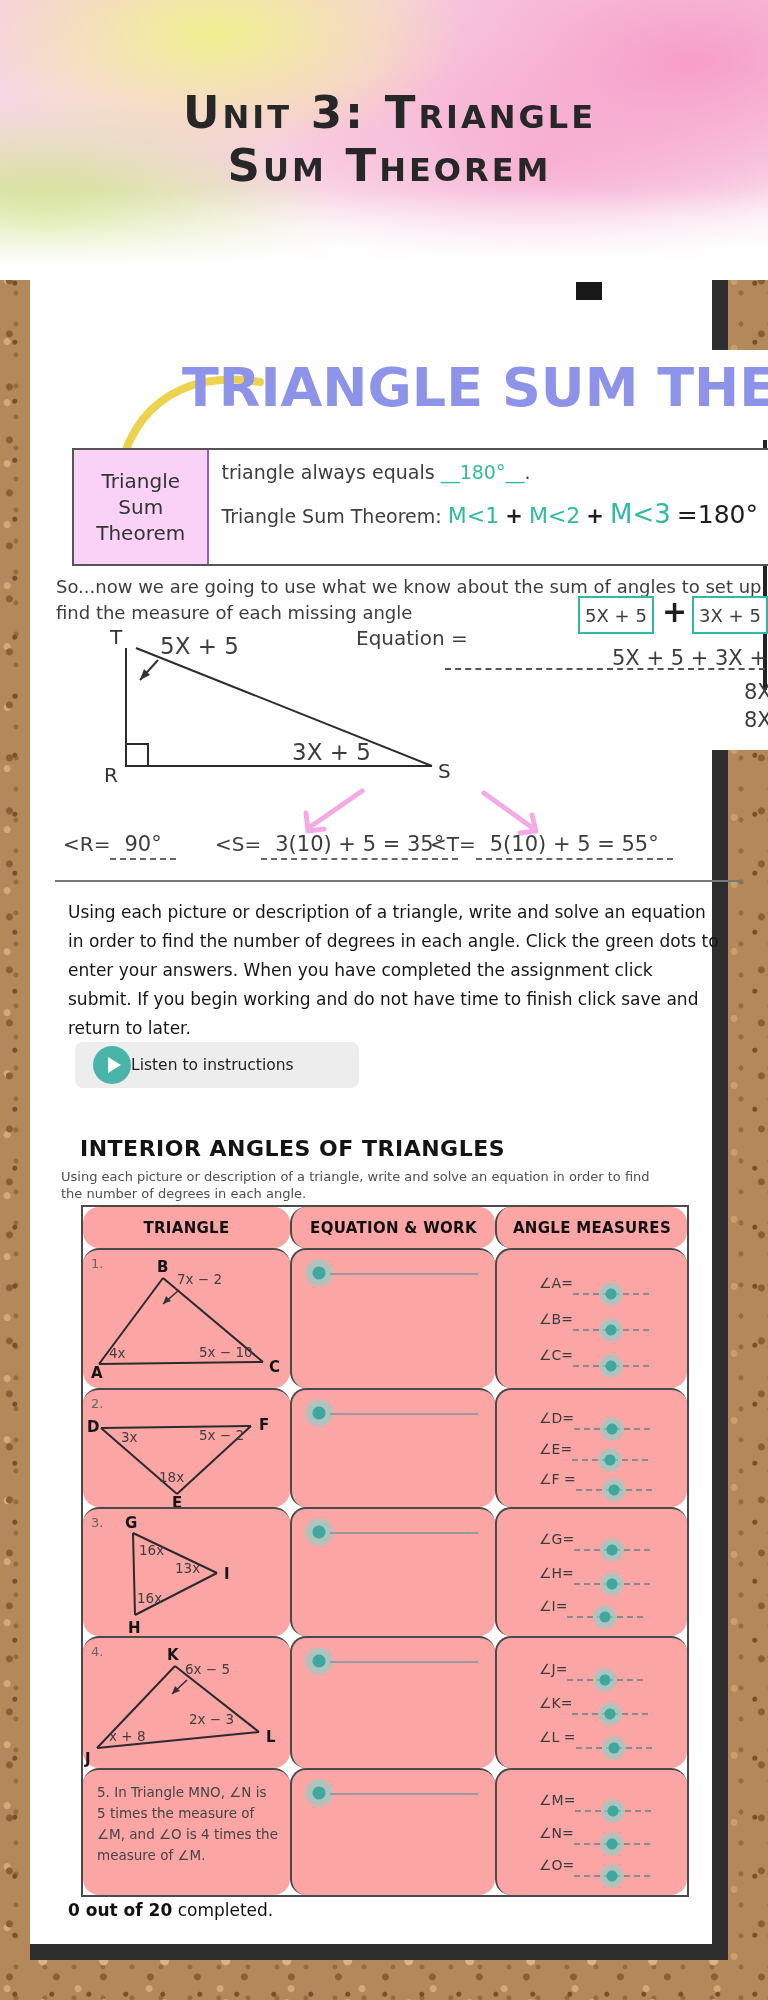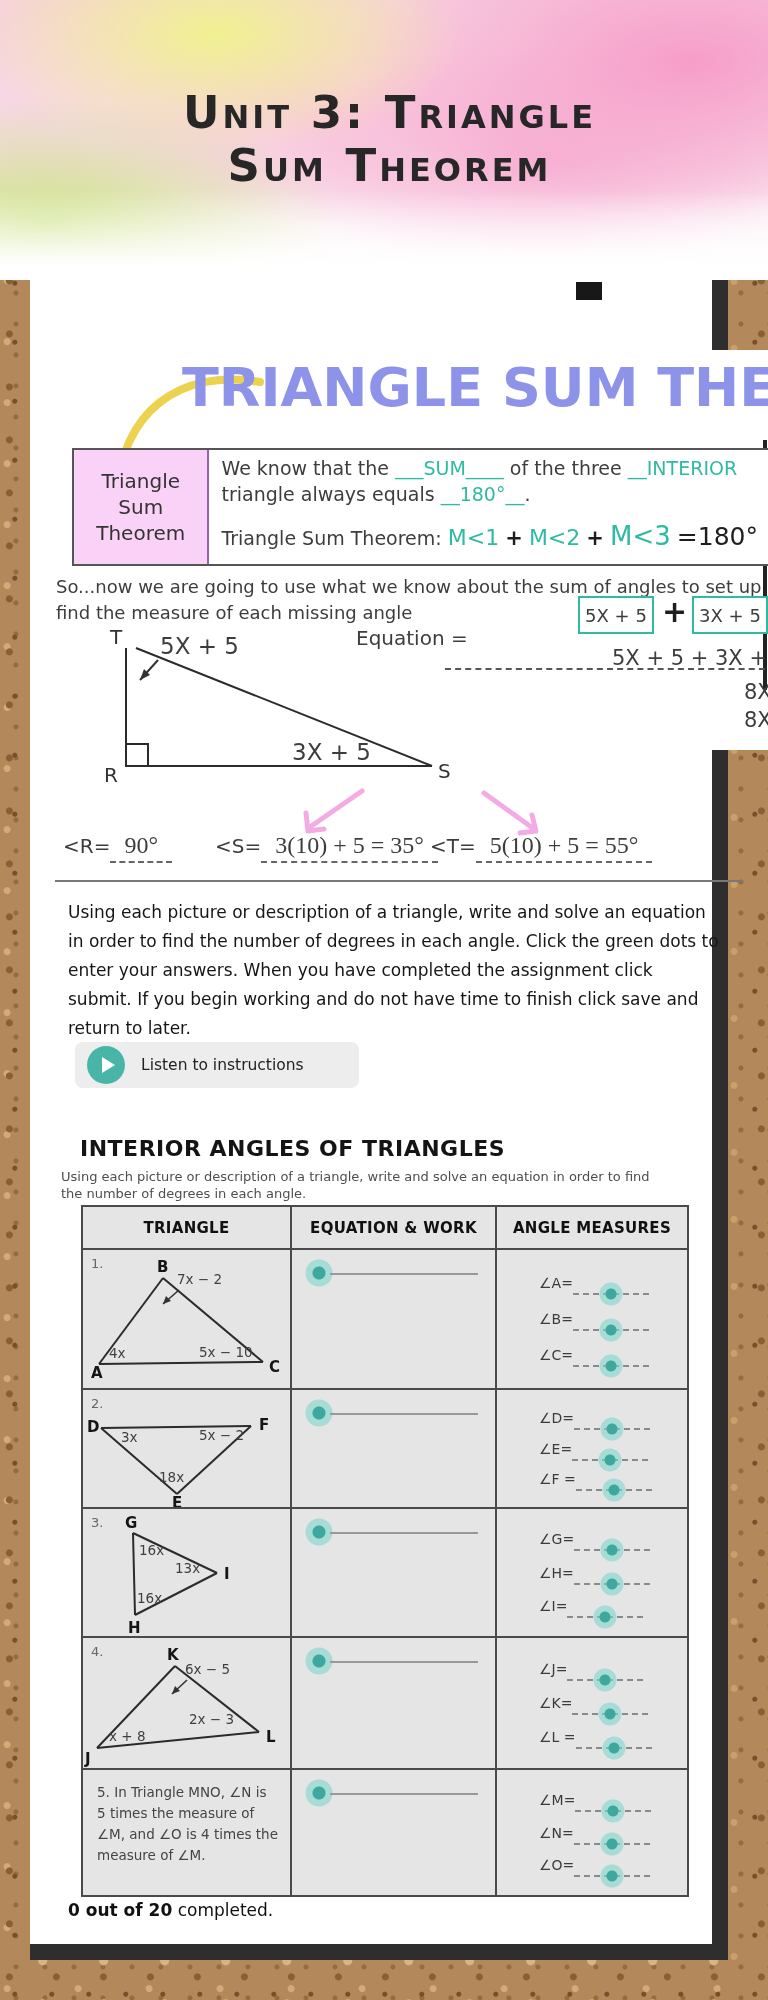--- a/index.html
+++ b/index.html
@@ -101,45 +101,45 @@
   .work2 { position:absolute; left:714px; top:400px; font-size:21px; color:#3d3d3d; white-space:nowrap; }
   .work3 { position:absolute; left:714px; top:428px; font-size:21px; color:#3d3d3d; white-space:nowrap; }
 
   .pink-arrows { position:absolute; left:240px; top:505px; }
   .hint {
     position:absolute; left:285px; top:500px; width:180px; text-align:center;
     font-size:18px; color:#2fbba1; line-height:1.35;
   }
   .ans { position:absolute; top:552px; display:flex; align-items:baseline; font-size:20px; color:#3d3d3d; }
   .ans-r { left:33px; } .ans-s { left:185px; } .ans-t { left:400px; }
-  .ans-val { border-bottom:2px dashed #666; padding:0 14px 2px; font-size:24px; white-space:nowrap; text-align:left;font-family:Liberation Serif, serif; }
+  .ans-val { border-bottom:2px dashed #666; padding:0 14px 2px; font-size:21px; white-space:nowrap; text-align:left; }
 
   .divider { position:absolute; left:25px; top:600px; width:688px; border-top:2px solid #787878; }
 
   .para { position:absolute; left:38px; top:618px; width:652px; font-size:17px; line-height:29px; color:#161616; }
 
   .listen {
     position:absolute; left:45px; top:762px; width:284px; height:46px;
-    background:#ededed; border-radius:8px; display:flex; align-items:center; gap:16px;
-    padding:0 12px; cursor:pointer;
+    background:#ededed; border-radius:8px; display:flex; align-items:center; 
+    padding:0 18px; cursor:pointer;
   }
   .play { width:38px; height:38px; border-radius:50%; background:#49b5a8; display:flex; align-items:center; justify-content:center; flex:none; }
   .play-tri { width:0; height:0; border-left:13px solid #fff; border-top:8px solid rgba(0,0,0,0); border-bottom:8px solid rgba(0,0,0,0); margin-left:4px; }
   .listen-label { font-size:15.5px; color:#222; }
 
   .ws-head { position:absolute; left:50px; top:856px; width:606px; font-size:22px; font-weight:bold; letter-spacing:.5px; color:#141414; }
   .ws-sub  { position:absolute; left:31px; top:888px; width:614px; font-size:13px; line-height:17px; color:#4e4e4e; }
 
   .ws-table {
     position:absolute; left:51px; top:925px;
     display:grid; grid-template-columns:207px 205px 192px;
     grid-template-rows:41px 140px 119px 129px 132px 127px;
     border:2px solid #4a4a4a; background:#fff;
   }
-  .ws-cell { border-left:2px solid #4a4a4a; border-top:2px solid #4a4a4a; position:relative; background:#e5e5e5; }
+  .ws-cell { border-left:2px solid #4a4a4a; border-top:2px solid #4a4a4a; position:relative; background:#fca5a5;border-radius:16px; }
   .ws-cell.c1 { border-left:none; }
   .ws-cell.r0 { border-top:none; }
   .ws-header { display:flex; align-items:center; justify-content:center; font-size:15px; font-weight:bold; letter-spacing:.3px; color:#111; }
   .row-num { position:absolute; top:6px; left:8px; font-size:13px; color:#666; }
   .tri-svg { position:absolute; left:0; top:6px; }
 
   .eq-input { position:absolute; top:8px; left:12px; display:flex; align-items:flex-end; }
   .dot {
     display:inline-block; width:30px; height:30px; border-radius:50%; flex:none; cursor:pointer;
     background: radial-gradient(circle at 50% 50%, #3fa89e 0 6px, rgba(126,214,205,.6) 7px 13px, rgba(126,214,205,0) 14px);
@@ -188,23 +188,20 @@
   <svg class="yellow-arrow" width="210" height="175" viewBox="0 0 210 175">
     <path d="M 185 22 C 105 8, 45 52, 42 138" stroke="#ecd24f" stroke-width="8" fill="none" stroke-linecap="round"></path>
     <polyline points="28,122 42,146 58,130" stroke="#ecd24f" stroke-width="8" fill="none" stroke-linecap="round" stroke-linejoin="round"></polyline>
   </svg>
 
   <div class="big-title">TRIANGLE SUM THEOREM</div>
 
   <div class="def-table">
     <div class="def-term">Triangle Sum Theorem</div>
     <div class="def-content">
-      <div>
-        <span>We know that the </span><span class="f-teal">___SUM____</span><span> of the three </span><span class="f-teal">__INTERIOR</span>
-      </div>
       <div class="def-line2">
         <span>triangle always equals </span><span class="f-teal">__180°__</span><span>.</span>
       </div>
       <div class="def-formula">
         <span>Triangle Sum Theorem:</span>
         <span class="f-teal" style="font-size:22px;">M&lt;1</span>
         <span class="f-plus">+</span>
         <span class="f-teal" style="font-size:22px;margin-top:38px;">M&lt;2</span>
         <span class="f-plus">+</span>
         <span class="f-teal" style="font-size:26px;">M&lt;3</span>

